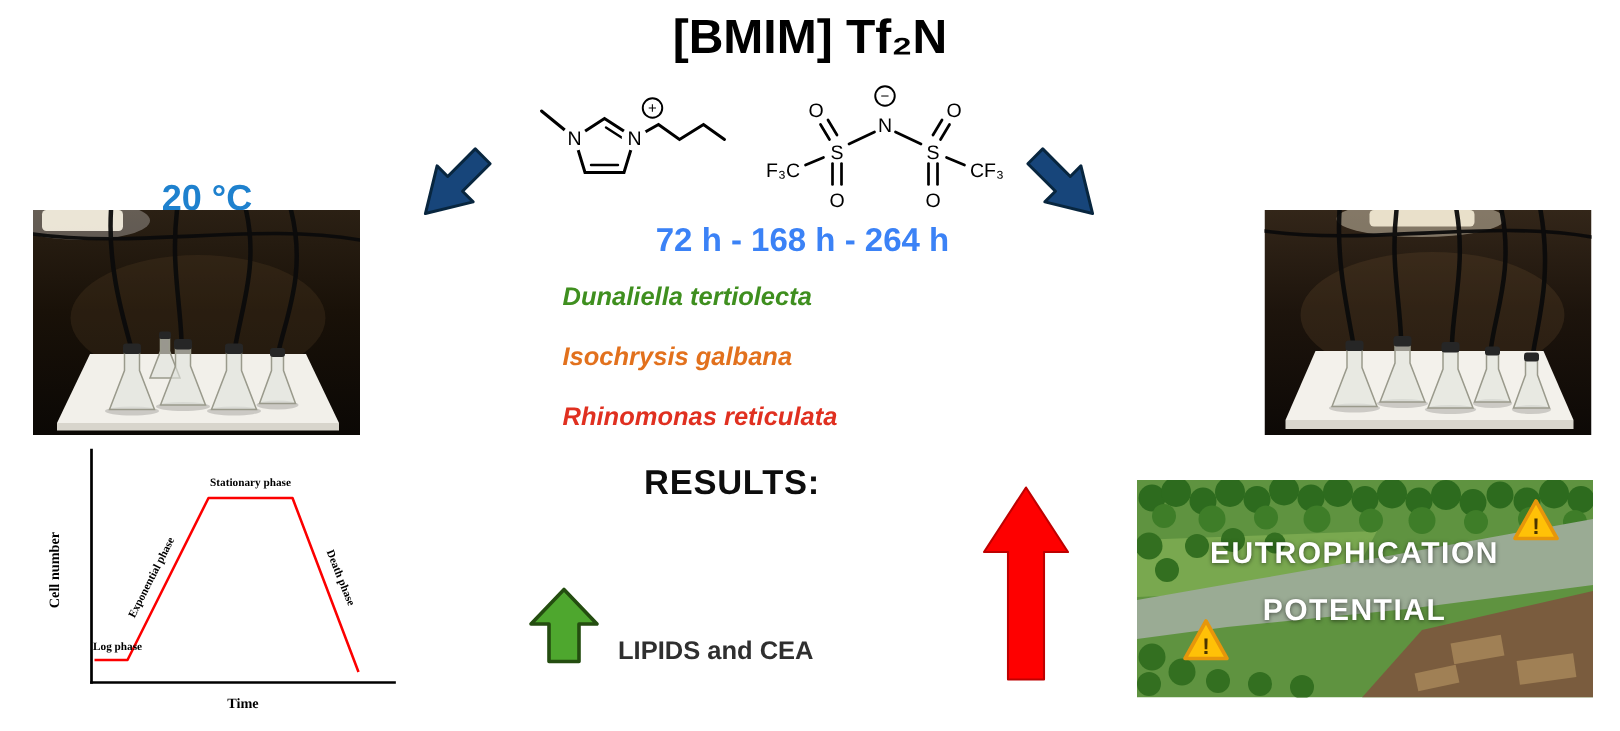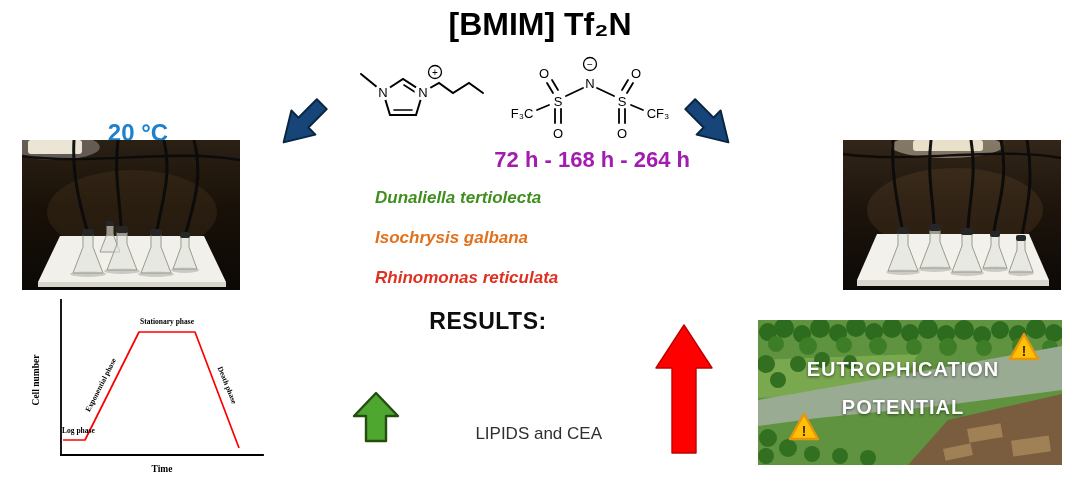--- a/index.html
+++ b/index.html
@@ -7,29 +7,29 @@
   body { font-family:"Liberation Sans","DejaVu Sans",sans-serif; }
   .canvas { position:relative; width:1080px; height:487px; background:#fff; overflow:hidden; }
   .abs { position:absolute; }
 
   .title { left:370px; top:6px; width:340px; text-align:center; font-size:32px; font-weight:bold; color:#000; }
 
   .temp { width:160px; text-align:center; font-size:24px; font-weight:bold; }
   .temp-left  { left:58px;  top:100px; color:#1e81ce;margin-top:19px; }
   .temp-right { left:902px; top:100px; color:#fb0103; }
 
-  .durations { left:380px; top:147px; width:310px; text-align:right; font-size:22px; font-weight:bold; color:#a21caf; }
+  .durations { left:380px; top:147px; width:310px; text-align:center; font-size:22px; font-weight:bold; color:#3b82f6; }
 
   .species { left:375px; width:320px; text-align:left; font-size:17px; font-style:italic; font-weight:600; }
   .species-1 { top:188px; color:#3f8f1f; }
   .species-2 { top:228px; color:#e2711d; }
   .species-3 { top:268px; color:#e03020; }
 
   .results-heading { left:388px; top:308px; width:200px; text-align:center; font-size:23px; font-weight:bold; color:#0d0d0d; letter-spacing:.5px; }
-  .lipids { left:412px; top:424px; width:190px; text-align:right; font-size:17px; color:#2f2f2f; }
+  .lipids { left:412px; top:424px; width:190px; text-align:left; font-size:17px; color:#2f2f2f;font-weight:bold; }
 
   .cation { left:333px; top:52px; }
   .anion  { left:498px; top:50px; }
 
   .arrow-blue-left  { left:270px; top:92px; }
   .arrow-blue-right { left:678px; top:92px; }
   .arrow-green { left:351px; top:390px; }
   .arrow-red   { left:654px; top:322px; }
 
   .photo-left  { left:22px;  top:140px; }

